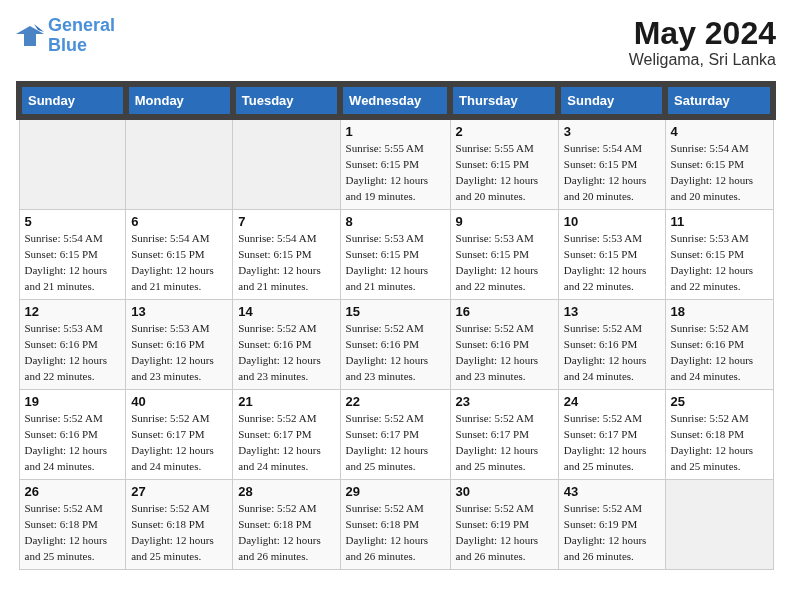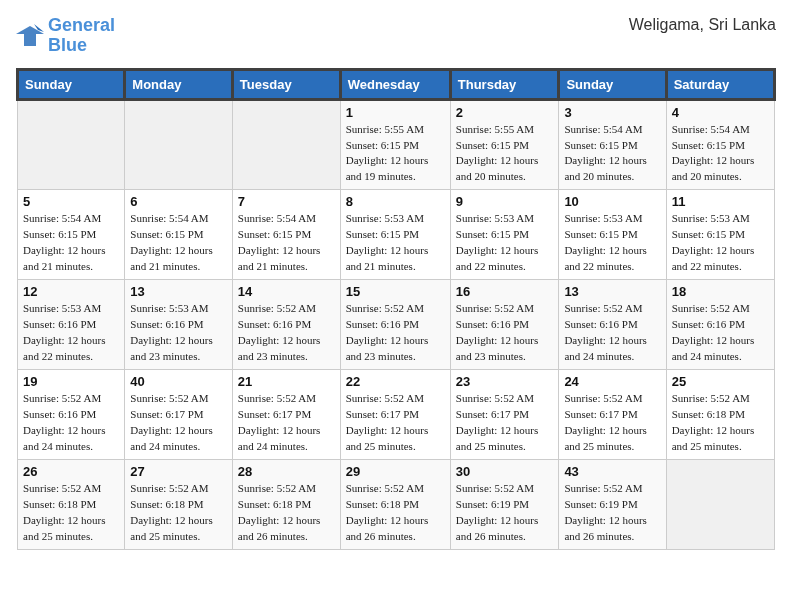--- a/index.html
+++ b/index.html
@@ -52,21 +52,21 @@
       border-collapse: collapse;
       font-size: 11px;
     }
     thead tr th {
       background-color: #2a6ebb;
       color: #fff;
       text-align: left;
       padding: 6px 6px;
       font-size: 13px;
       font-weight: bold;
-      border: 3px solid #404040;
+      border: 6px solid #404040;
     }
     tbody tr td {
       border: 1px solid #ccc;
       vertical-align: top;
       padding: 4px 5px;
       width: 113px;
       min-height: 80px;
       height: 90px;
       background: #fff;
     }
@@ -97,20 +97,21 @@
     <svg class="logo-bird" viewBox="0 0 28 24">
       <polygon points="14,2 28,10 20,10 20,22 8,22 8,10 0,10" fill="#2a6ebb" opacity="0.85"></polygon>
       <polygon points="18,0 28,8 22,6" fill="#2a6ebb"></polygon>
     </svg>
     <div class="logo-text">
       <div><span>General</span></div>
       <div><span style="color:#4a90d9">Blue</span></div>
     </div>
   </div>
   <div class="title-area">
+    <div class="month-year">May 2024</div>
     <div class="location">Weligama, Sri Lanka</div>
   </div>
 </div>
 
 <table>
   <thead>
     <tr>
     <th>Sunday</th>
         <th>Monday</th>
         <th>Tuesday</th>

